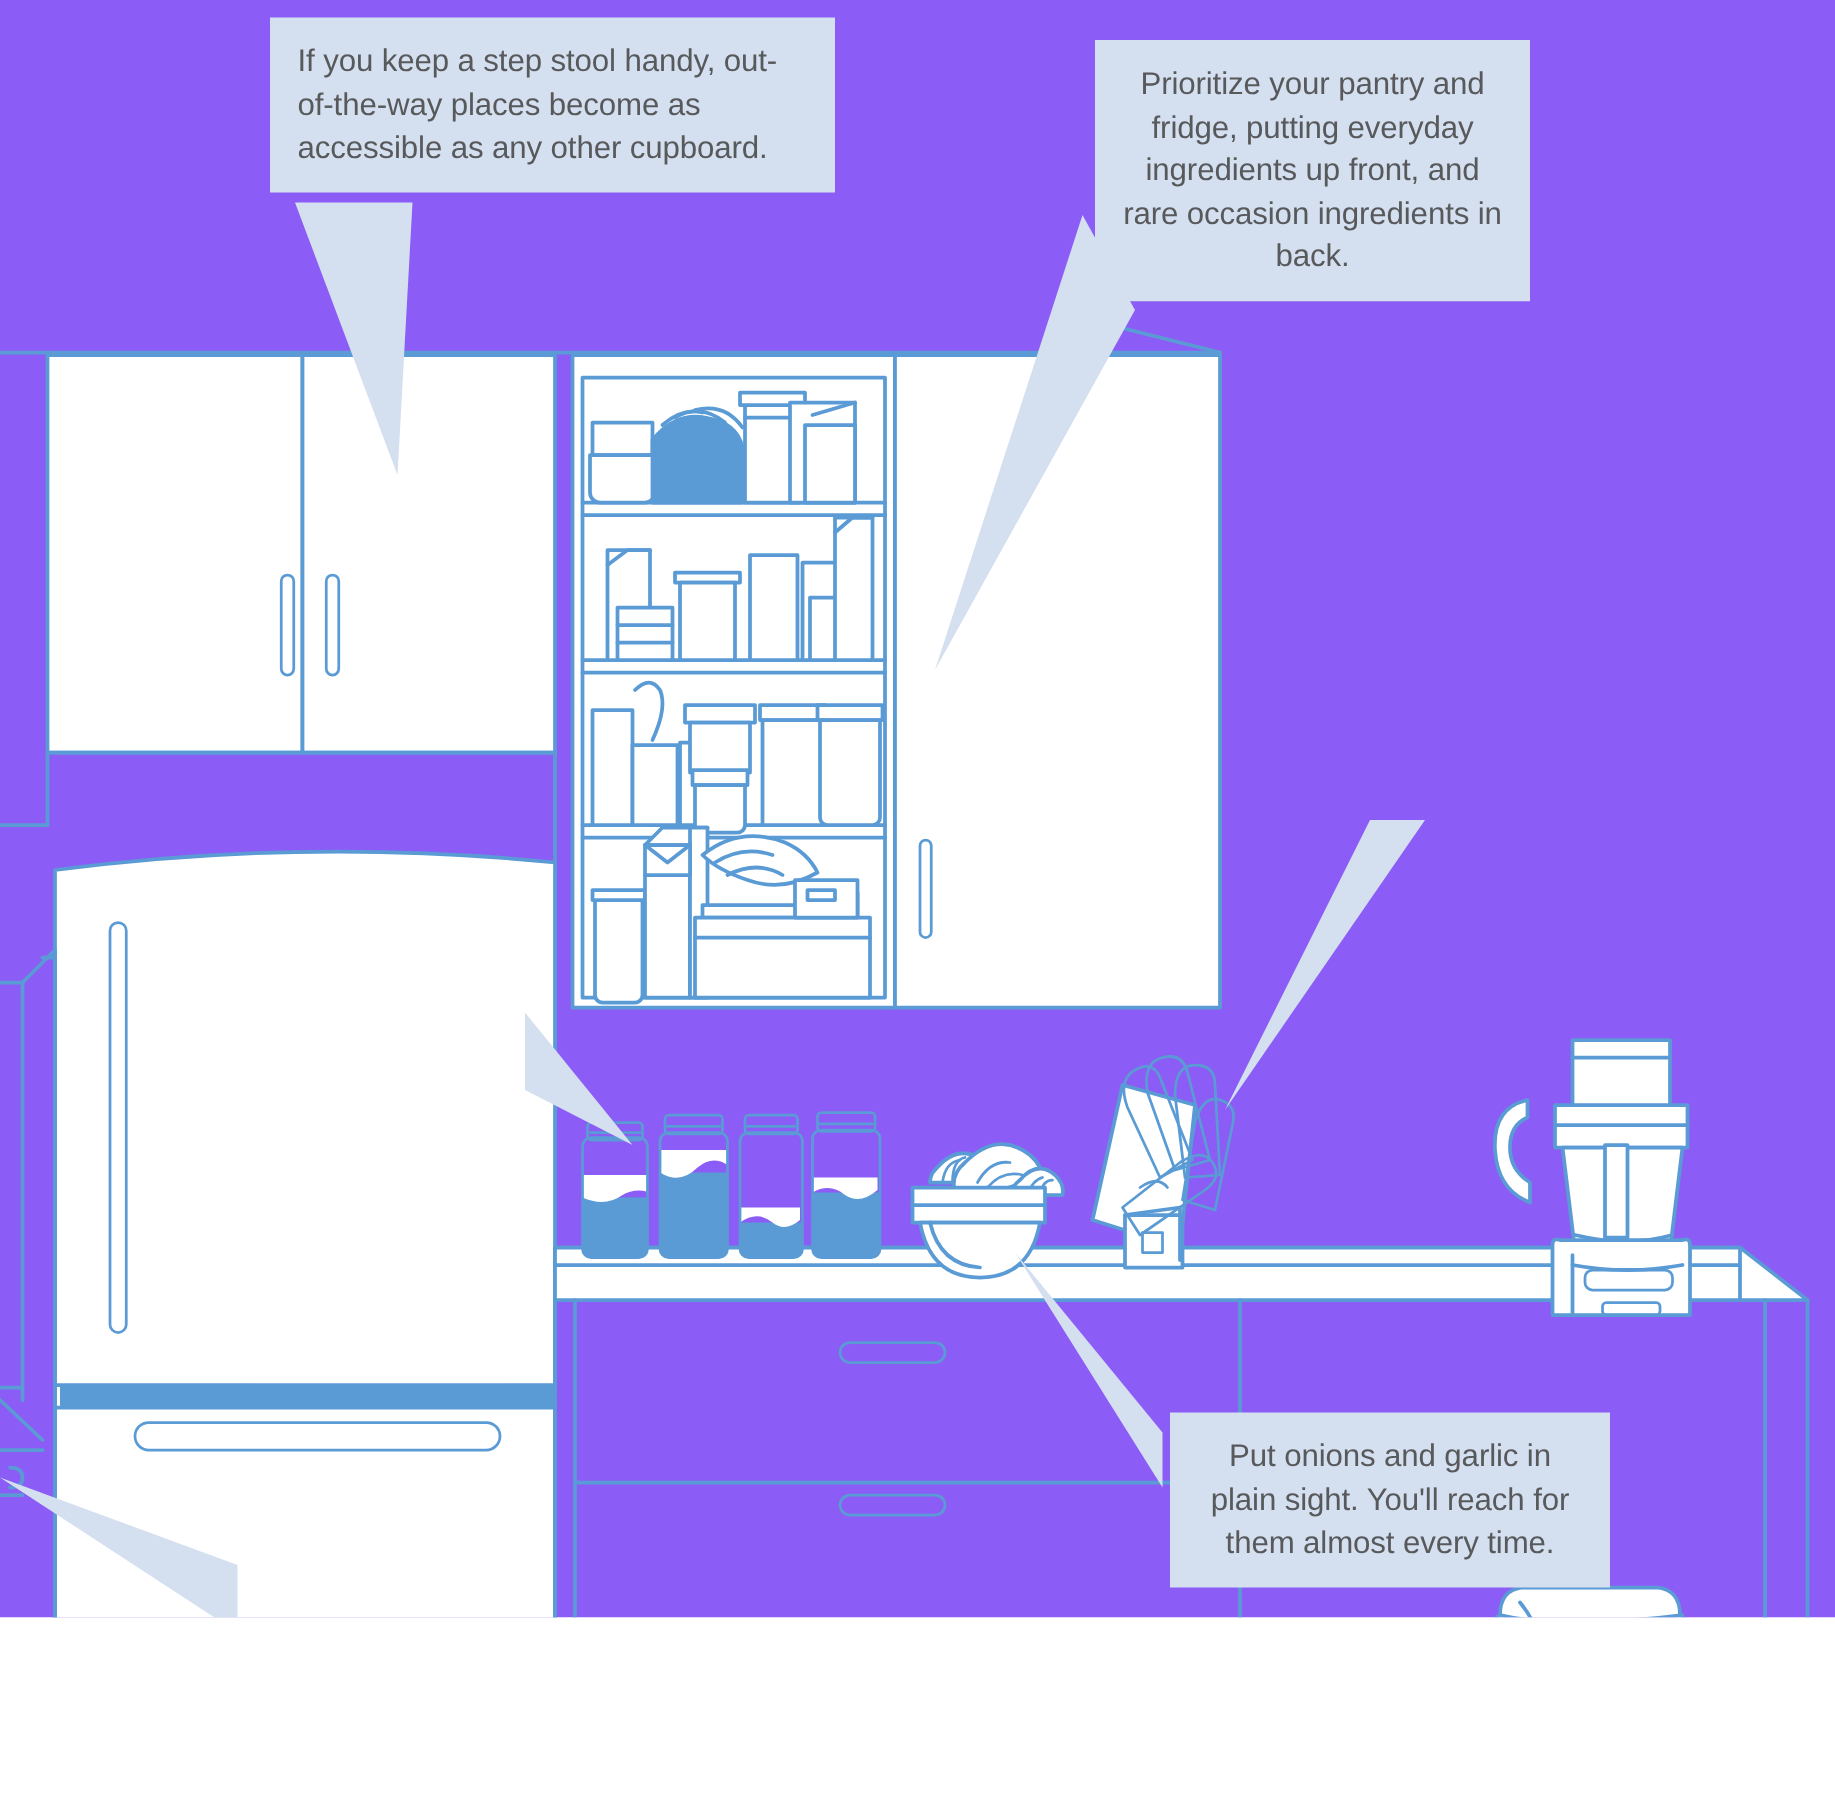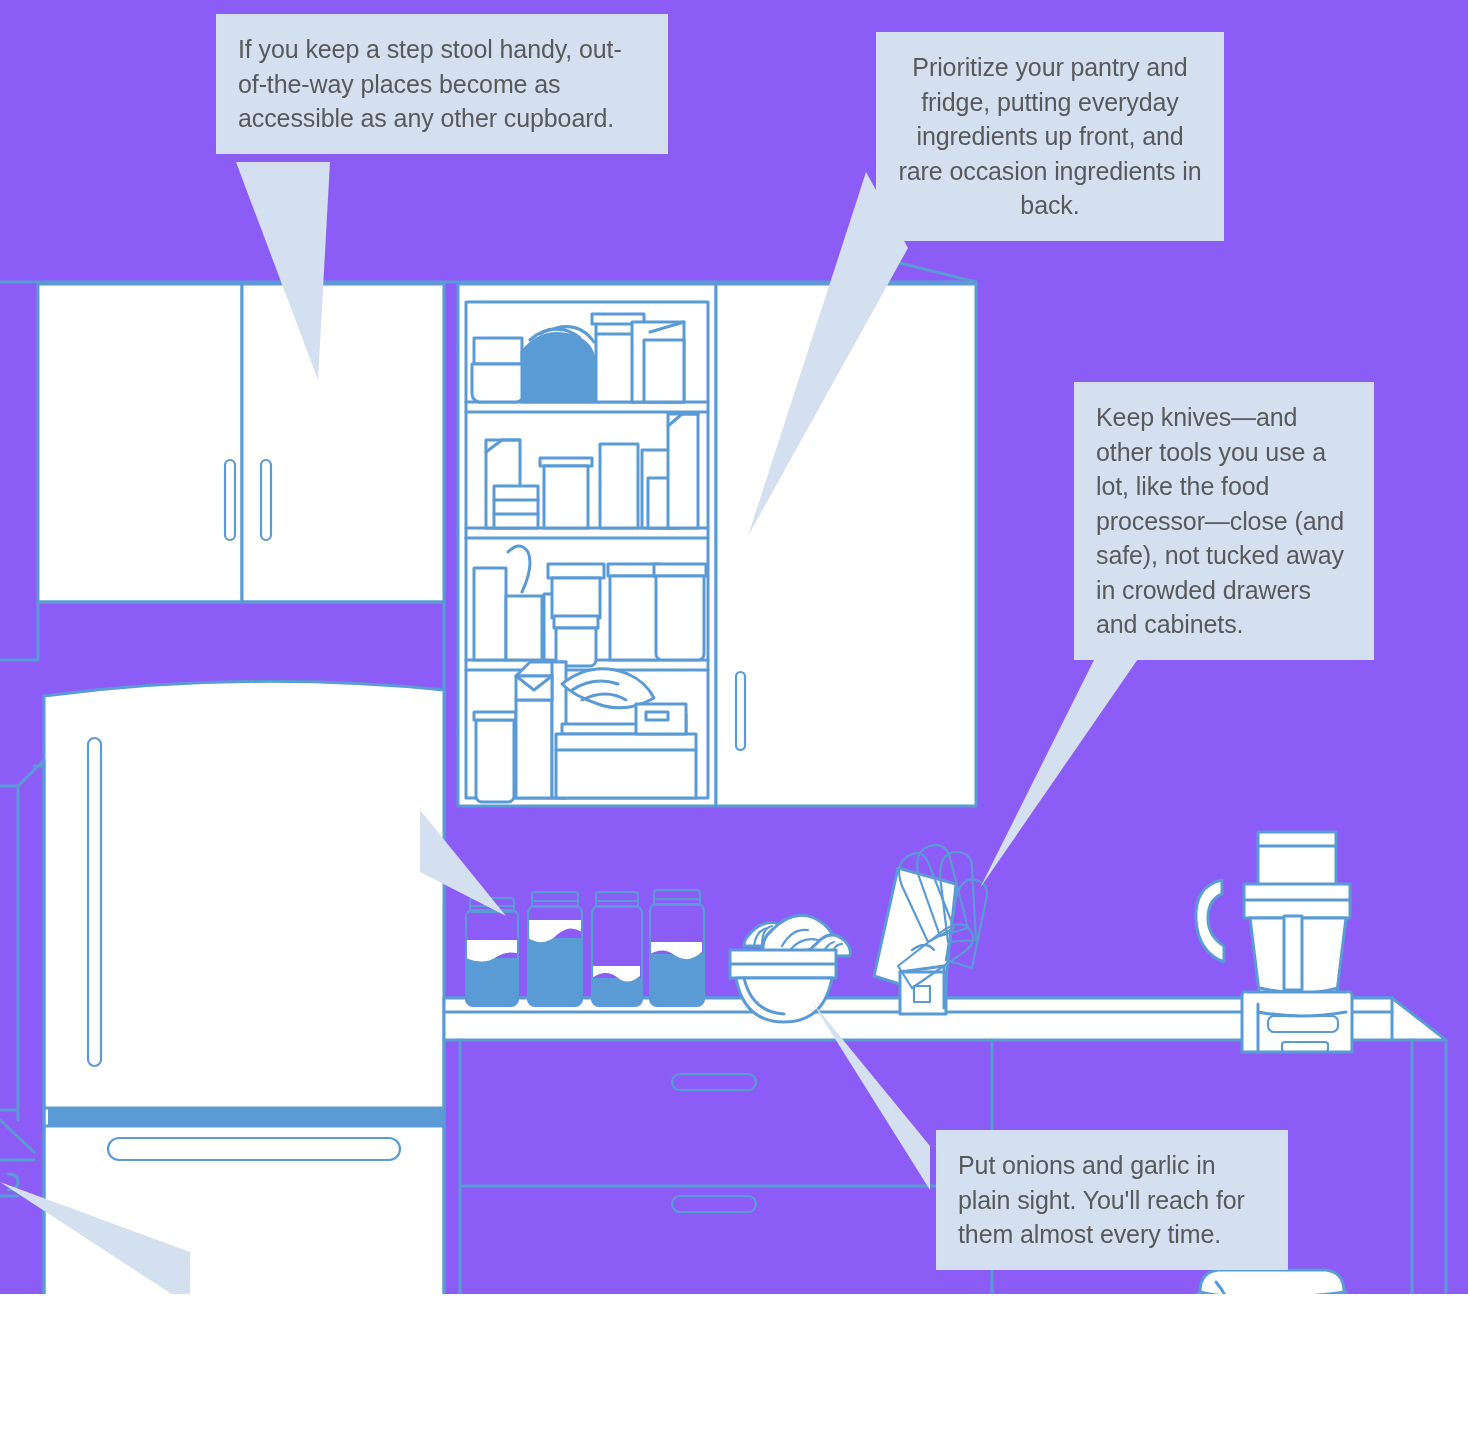--- a/index.html
+++ b/index.html
@@ -34,21 +34,21 @@
     line-height: 34.5px;
     box-sizing: border-box;
     padding: 18px 22px 18px 22px;
     white-space: pre-line;
     letter-spacing: -0.1px;
   }
   .c-step   { left: 216px;  top: 14px;   width: 452px;  }
   .c-pantry { left: 876px;  top: 32px;   width: 348px; text-align: center;  }
   .c-knives { left: 1074px; top: 382px;  width: 300px;  }
   .c-grains { left: 148px;  top: 754px;  width: 282px;  }
-  .c-onions { left: 936px;  top: 1130px; width: 352px;  }
+  .c-onions { left: 936px;  top: 1130px; width: 352px; text-align: center;  }
   .c-towels { left: 182px;  top: 1246px; width: 414px;  }
 </style>
 </head>
 <body>
 
 <div id="stage">
 
   <svg id="art" viewBox="0 0 1468 1446" xmlns="http://www.w3.org/2000/svg">
     <defs>
       <style>
@@ -322,16 +322,15 @@
       <path d="M866 172 L 908 248 L 748 536 z"></path>
       <path d="M1096 656 L 1140 656 L 980 888 z"></path>
       <path d="M420 810 L 420 872 L 506 916 z"></path>
       <path d="M930 1146 L 930 1190 L 812 1002 z"></path>
       <path d="M190 1252 L 190 1306 L 0 1182 z"></path>
     </g>
   </svg>
 
   <div class="callout c-step">If you keep a step stool handy, out-of-the-way places become as accessible as any other cupboard.</div>
   <div class="callout c-pantry">Prioritize your pantry and fridge, putting everyday ingredients up front, and rare occasion ingredients in back.</div>
-  <div class="callout c-knives">Keep knives—and other tools you use a lot, like the food processor—close (and safe), not tucked away in crowded drawers and cabinets.</div>
   <div class="callout c-onions">Put onions and garlic in plain sight. You'll reach for them almost every time.</div>
 
 </div>
 
 </body></html>

